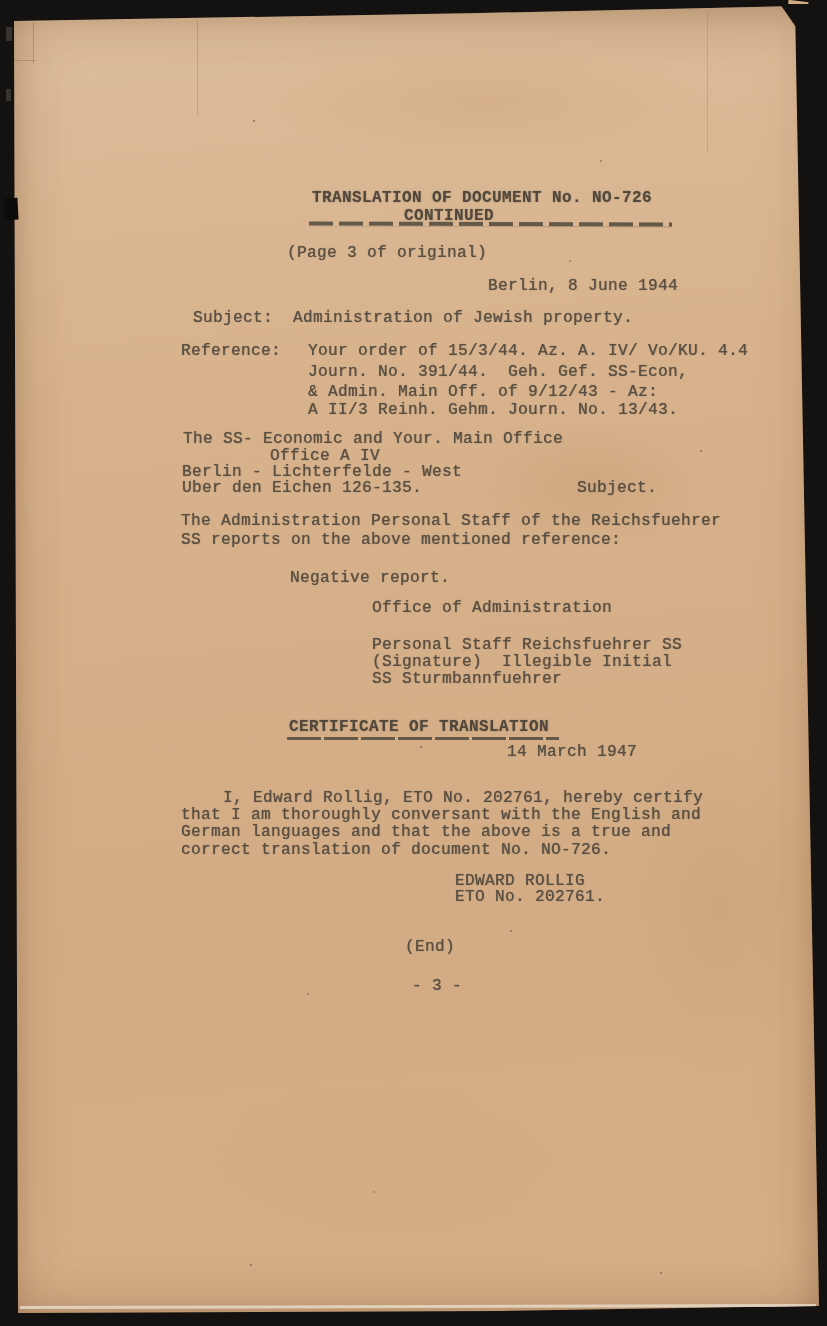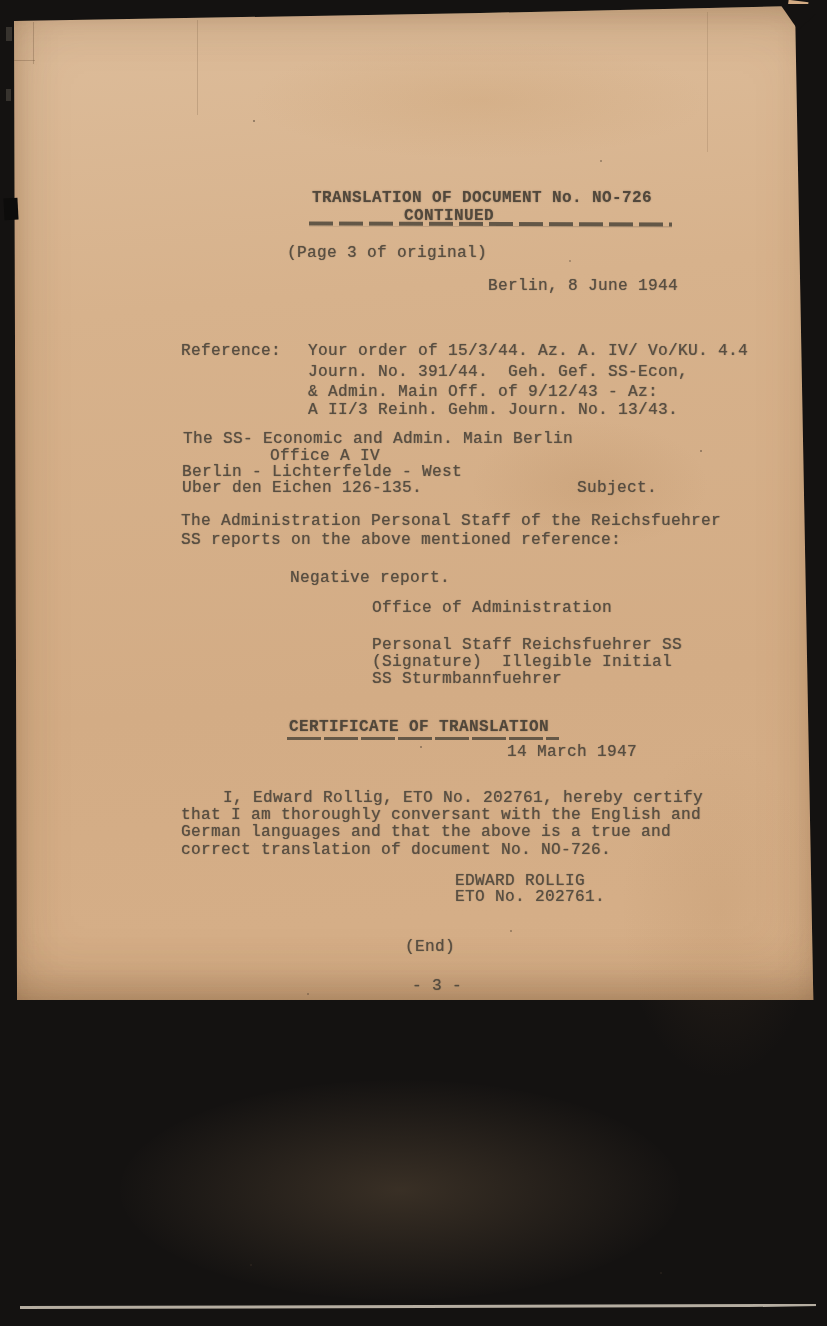--- a/index.html
+++ b/index.html
@@ -6,21 +6,21 @@
   body{
     width:827px;height:1326px;
     background:#141211;
     position:relative;
     overflow:hidden;
     font-family:"Liberation Mono","DejaVu Sans Mono",monospace;
   }
   .scan{position:absolute;inset:0;}
   
   .paper{
-    position:absolute;left:0;top:0;width:827px;height:1000px;
+    position:absolute;left:0;top:0;width:827px;height:1326px;
     clip-path:polygon(14px 21px,480px 13px,795px 6px,819px 1306px,500px 1311px,18px 1313px);
     background:linear-gradient(175deg,#ddbd9b 0%,#d7b28c 30%,#d3ac85 68%,#d6af88 100%);
     box-shadow:
       inset 0 0 70px rgba(120,80,45,.22),
       inset 28px 0 50px -25px rgba(100,65,35,.35),
       inset -24px 0 45px -22px rgba(100,65,35,.30),
       inset 0 34px 55px -30px rgba(100,65,35,.28),
       inset 0 -35px 55px -30px rgba(100,65,35,.30);
   }
   
@@ -120,28 +120,29 @@
     <div class="bottom-edge"></div>
 
     <span class="tl hd l-title1">TRANSLATION OF DOCUMENT No. NO-726</span>
     <span class="tl hd l-title2">CONTINUED</span>
     <div class="u-title"></div>
 
     <span class="tl l-pagenote">(Page 3 of original)</span>
 
     <span class="tl l-dateline">Berlin, 8 June 1944</span>
 
+    <span class="tl l-subject">Subject:  Administration of Jewish property.</span>
 
     <span class="tl l-reflabel">Reference:</span>
     <span class="tl l-ref0">Your order of 15/3/44. Az. A. IV/ Vo/KU. 4.4</span>
     <span class="tl l-ref1">Journ. No. 391/44.  Geh. Gef. SS-Econ,</span>
     <span class="tl l-ref2">&amp; Admin. Main Off. of 9/12/43 - Az:</span>
     <span class="tl l-ref3">A II/3 Reinh. Gehm. Journ. No. 13/43.</span>
 
-    <span class="tl l-addr1">The SS- Economic and Admin. Main Berlin</span>
+    <span class="tl l-addr1">The SS- Economic and Your. Main Office</span>
     <span class="tl l-addr2">Office A IV</span>
     <span class="tl l-addr3">Berlin - Lichterfelde - West</span>
     <span class="tl l-addr4">Uber den Eichen 126-135.</span>
     <span class="tl l-secret2">Subject.</span>
 
     <span class="tl l-body1">The Administration Personal Staff of the Reichsfuehrer</span>
     <span class="tl l-body2">SS reports on the above mentioned reference:</span>
     <span class="tl l-negative">Negative report.</span>
     <span class="tl l-officeadm">Office of Administration</span>
 

